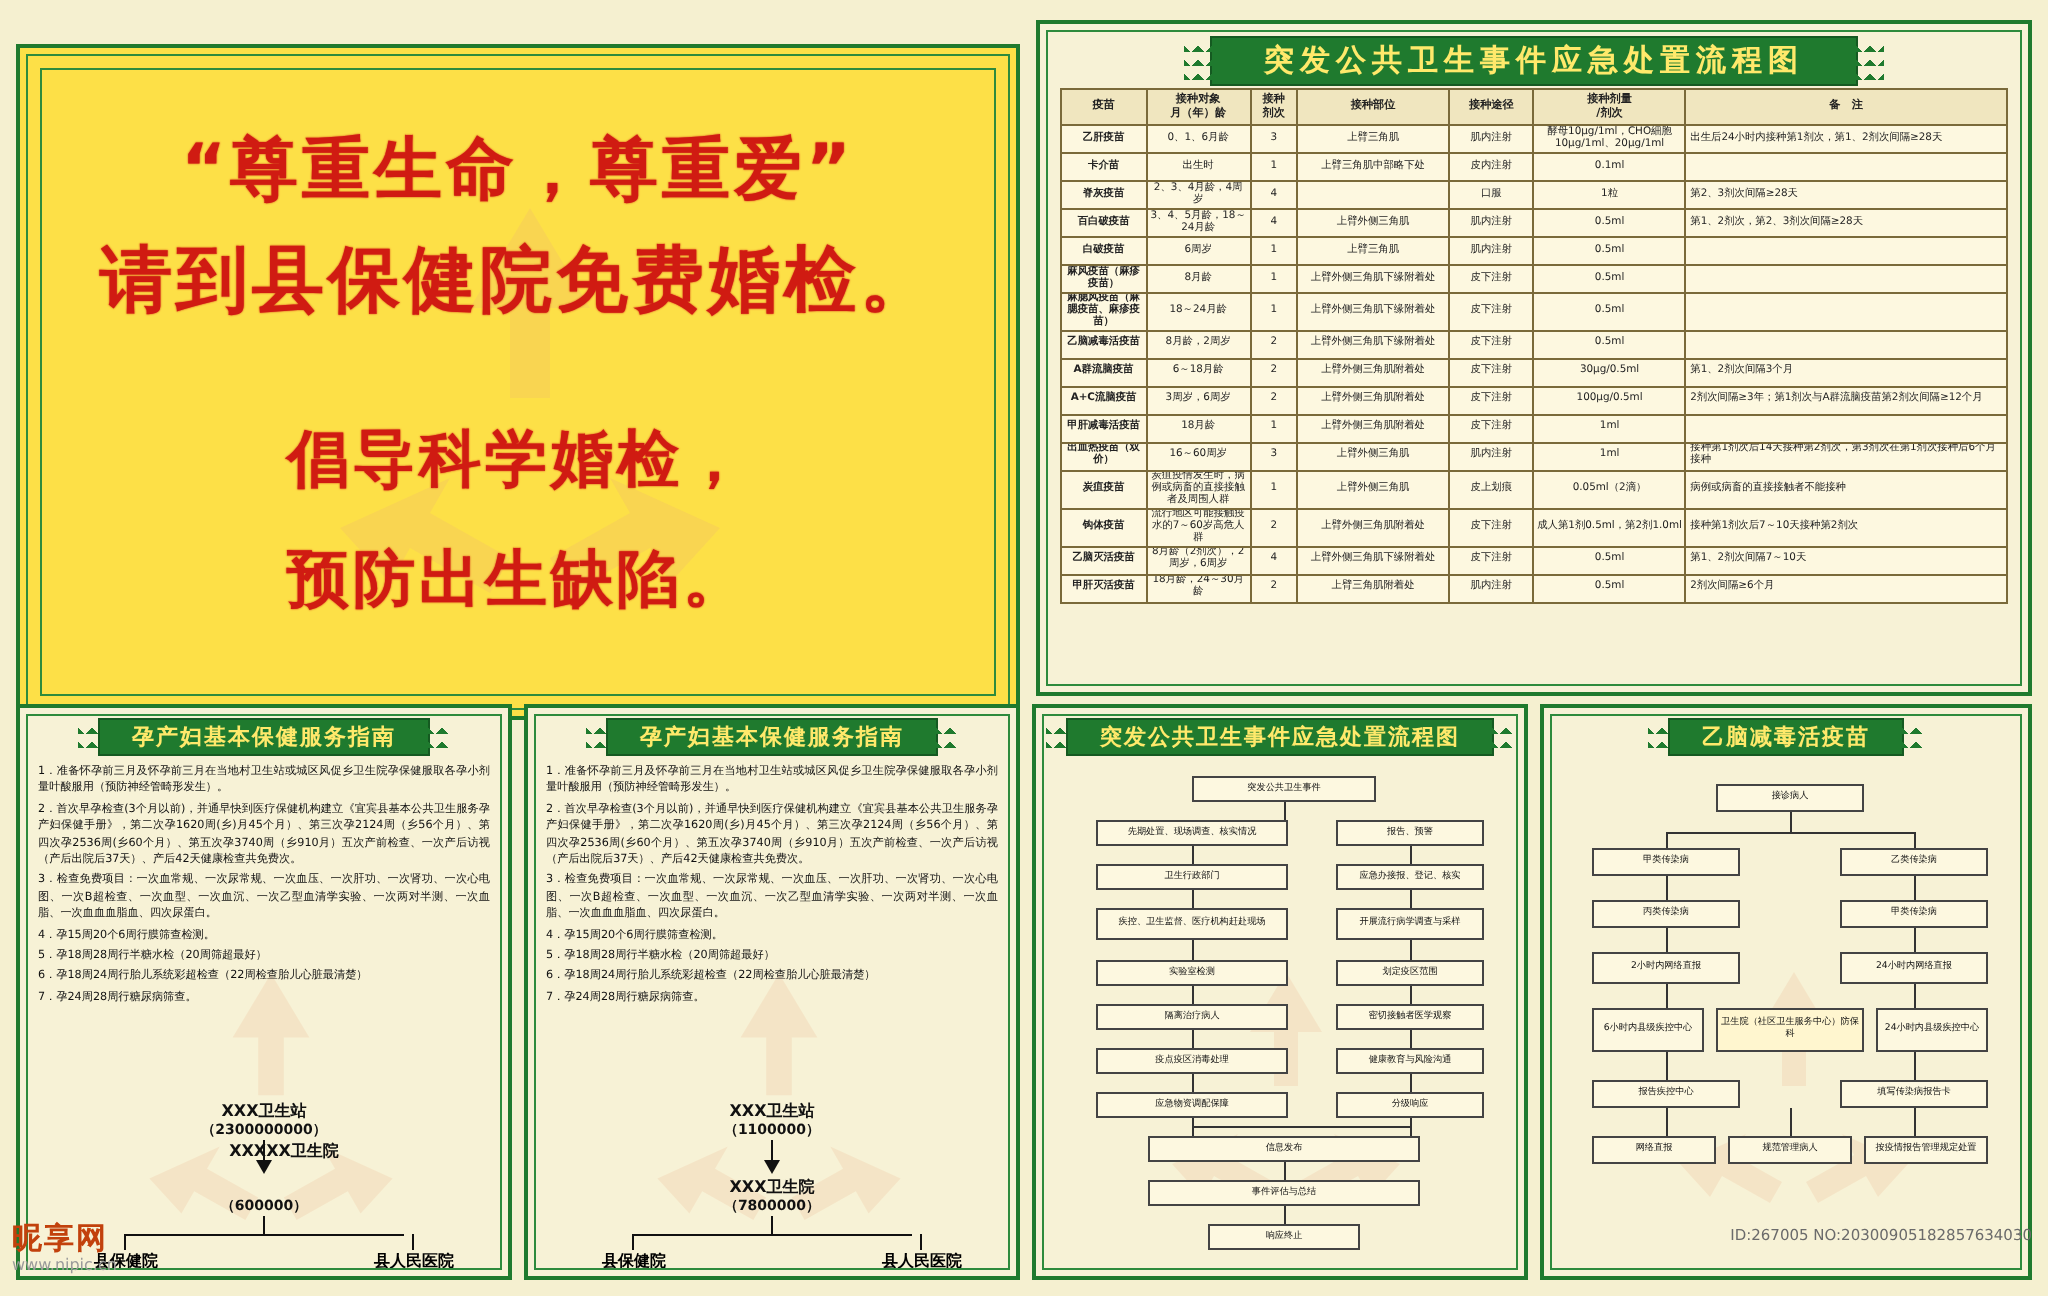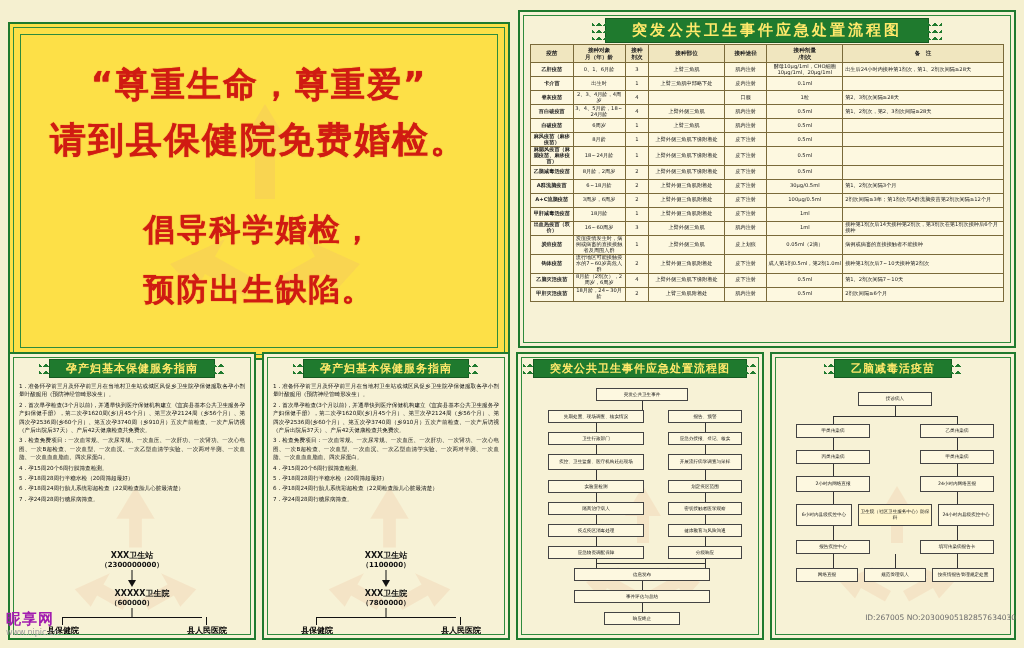--- a/index.html
+++ b/index.html
@@ -104,21 +104,21 @@
   
   .deco{
     position:absolute;pointer-events:none;opacity:.35;
   }
 
   
   #watermark{
     position:absolute;left:6px;bottom:4px;width:96px;height:34px;
     color:#9a9a9a;font-size:9px;line-height:1.2;
   }
-  #watermark .wm1{font-size:15px;color:#a21caf;font-weight:bold;letter-spacing:1px;}
+  #watermark .wm1{font-size:15px;color:#c2410c;font-weight:bold;letter-spacing:1px;}
   #watermark .wm2{font-size:8px;color:#9a9a9a;}
   #idtag{
     position:absolute;right:8px;bottom:26px;
     color:#6b6b6b;font-size:7.5px;
   }
 </style>
 </head>
 <body>
 
 <div class="page">
@@ -325,21 +325,21 @@
         <p>3．检查免费项目：一次血常规、一次尿常规、一次血压、一次肝功、一次肾功、一次心电图、一次B超检查、一次血型、一次血沉、一次乙型血清学实验、一次两对半测、一次血脂、一次血血血脂血、四次尿蛋白。</p>
         <p>4．孕15周20个6周行膜筛查检测。</p>
         <p>5．孕18周28周行半糖水检（20周筛超最好）</p>
         <p>6．孕18周24周行胎儿系统彩超检查（22周检查胎儿心脏最清楚）</p>
         <p>7．孕24周28周行糖尿病筛查。</p>
       </div>
     <div class="station" style="top:196px;font-size:8px;">XXX卫生站</div>
     <div class="station" style="top:206px;font-size:7px;">（2300000000）</div>
     <div class="line-v" style="top:216px;height:12px;"></div>
     <div class="arrow-v" style="top:226px;"></div>
-    <div class="station" style="top:234px;font-size:8px;padding-left:20px;">XXXXX卫生院</div>
+    <div class="station" style="top:216px;font-size:8px;padding-left:20px;">XXXXX卫生院</div>
     <div class="station" style="top:244px;font-size:7px;">（600000）</div>
     <div class="line-v" style="top:254px;height:9px;"></div>
     <div class="line-h" style="left:52px;right:52px;top:263px;"></div>
     <div class="line-v" style="left:52px;top:263px;height:8px;transform:none;"></div>
     <div class="line-v" style="left:196px;top:263px;height:8px;transform:none;"></div>
     <div style="position:absolute;left:22px;top:271px;width:62px;text-align:center;font-size:8px;font-weight:bold;">县保健院</div>
     <div style="position:absolute;left:164px;top:271px;width:66px;text-align:center;font-size:8px;font-weight:bold;">县人民医院</div>
   </div>
 
   <div class="panel bottom" id="mch2">

